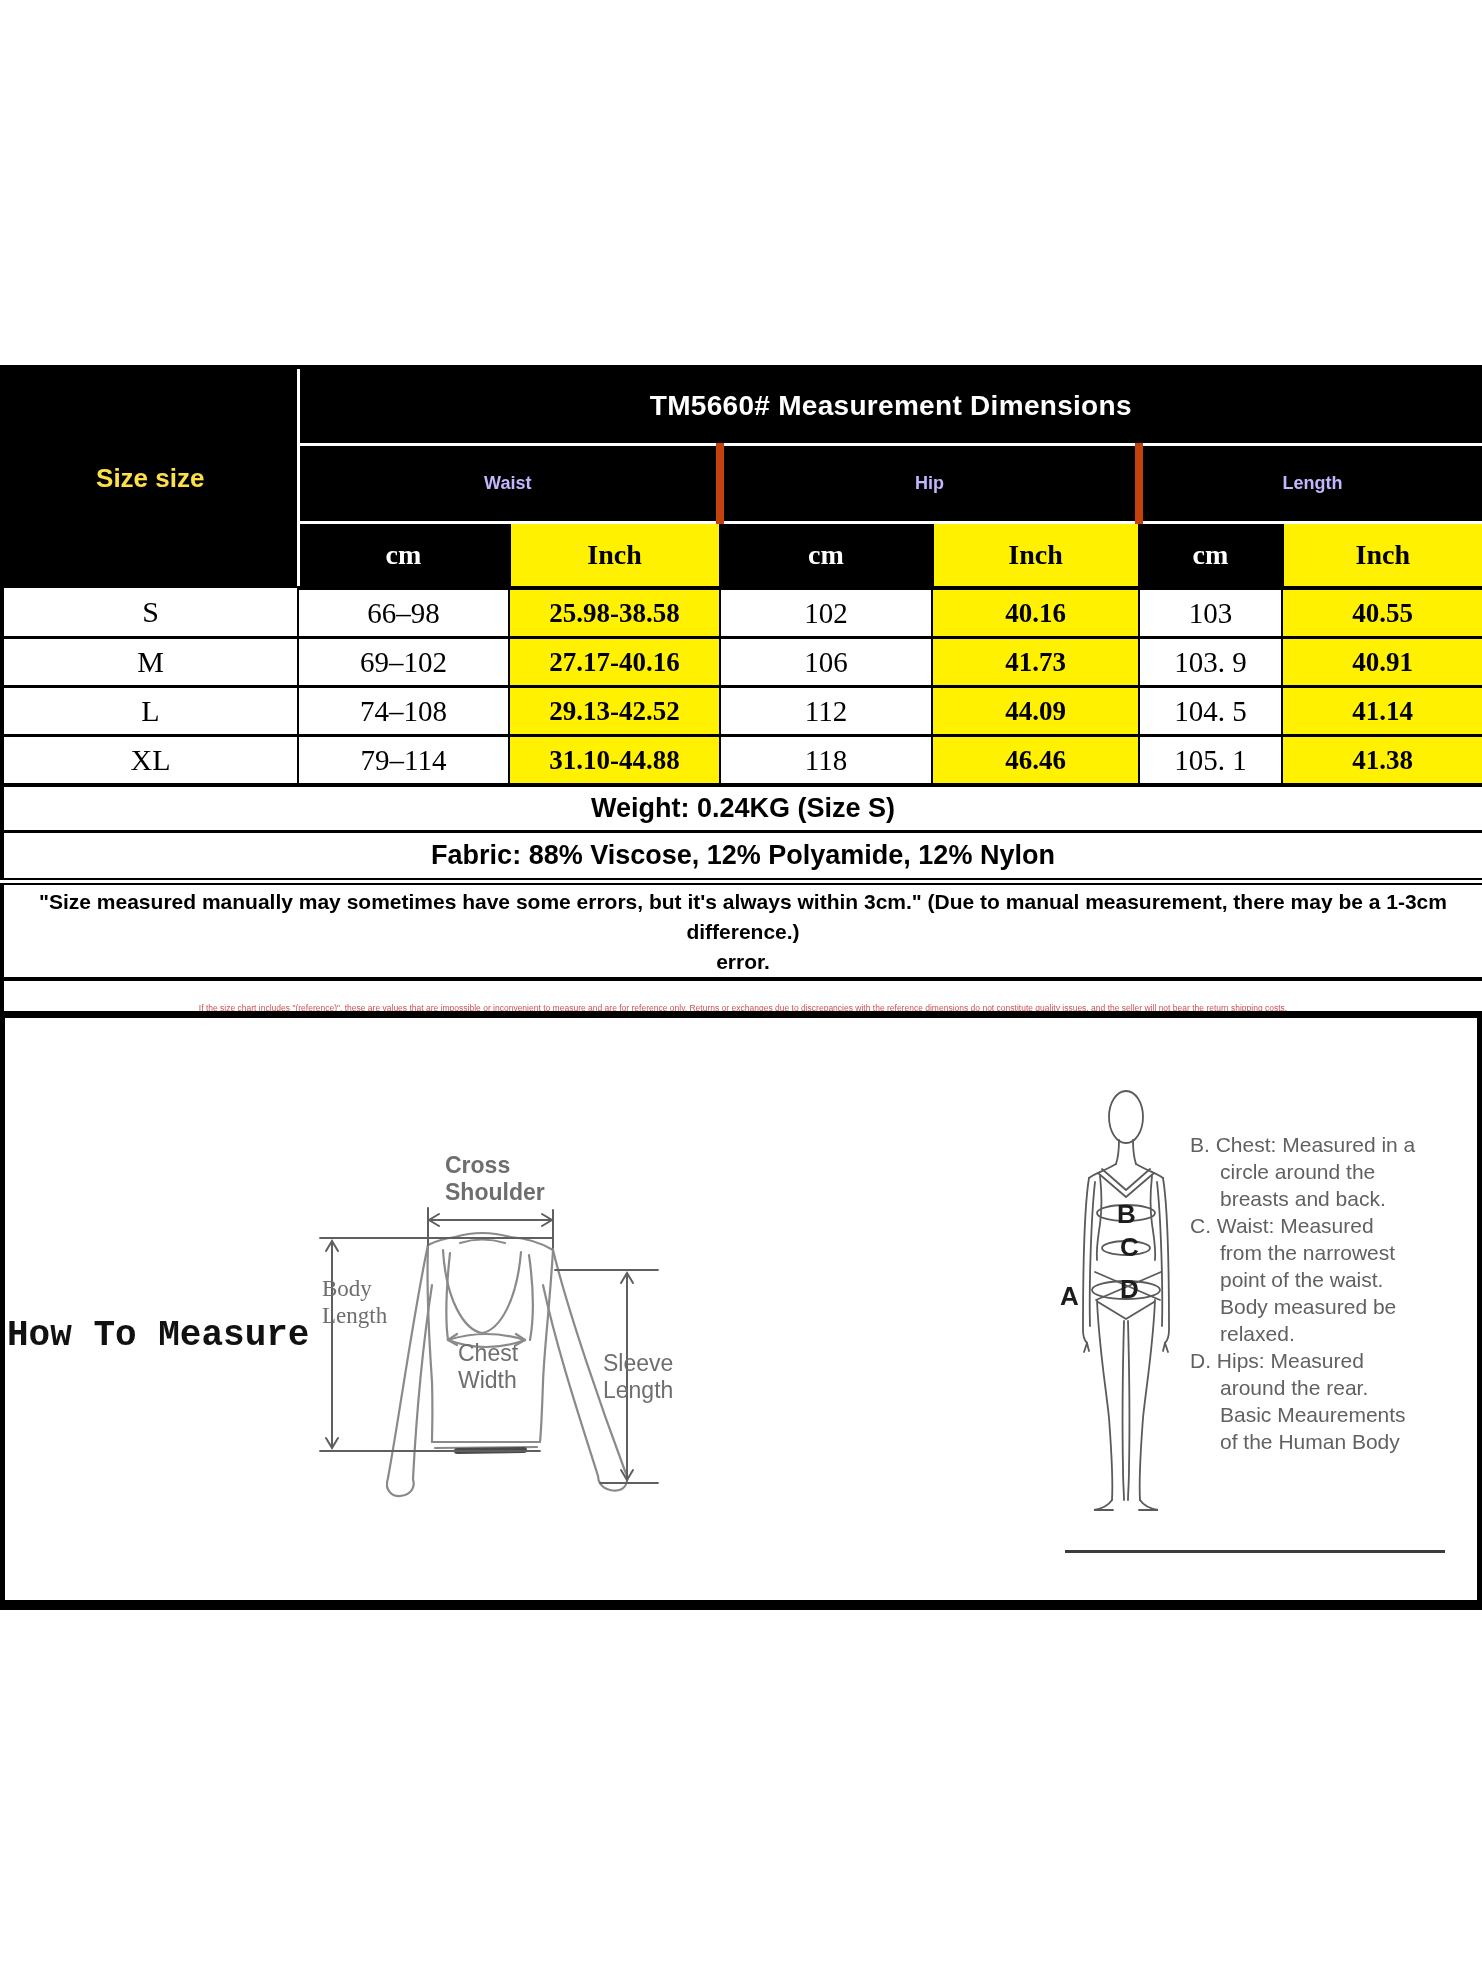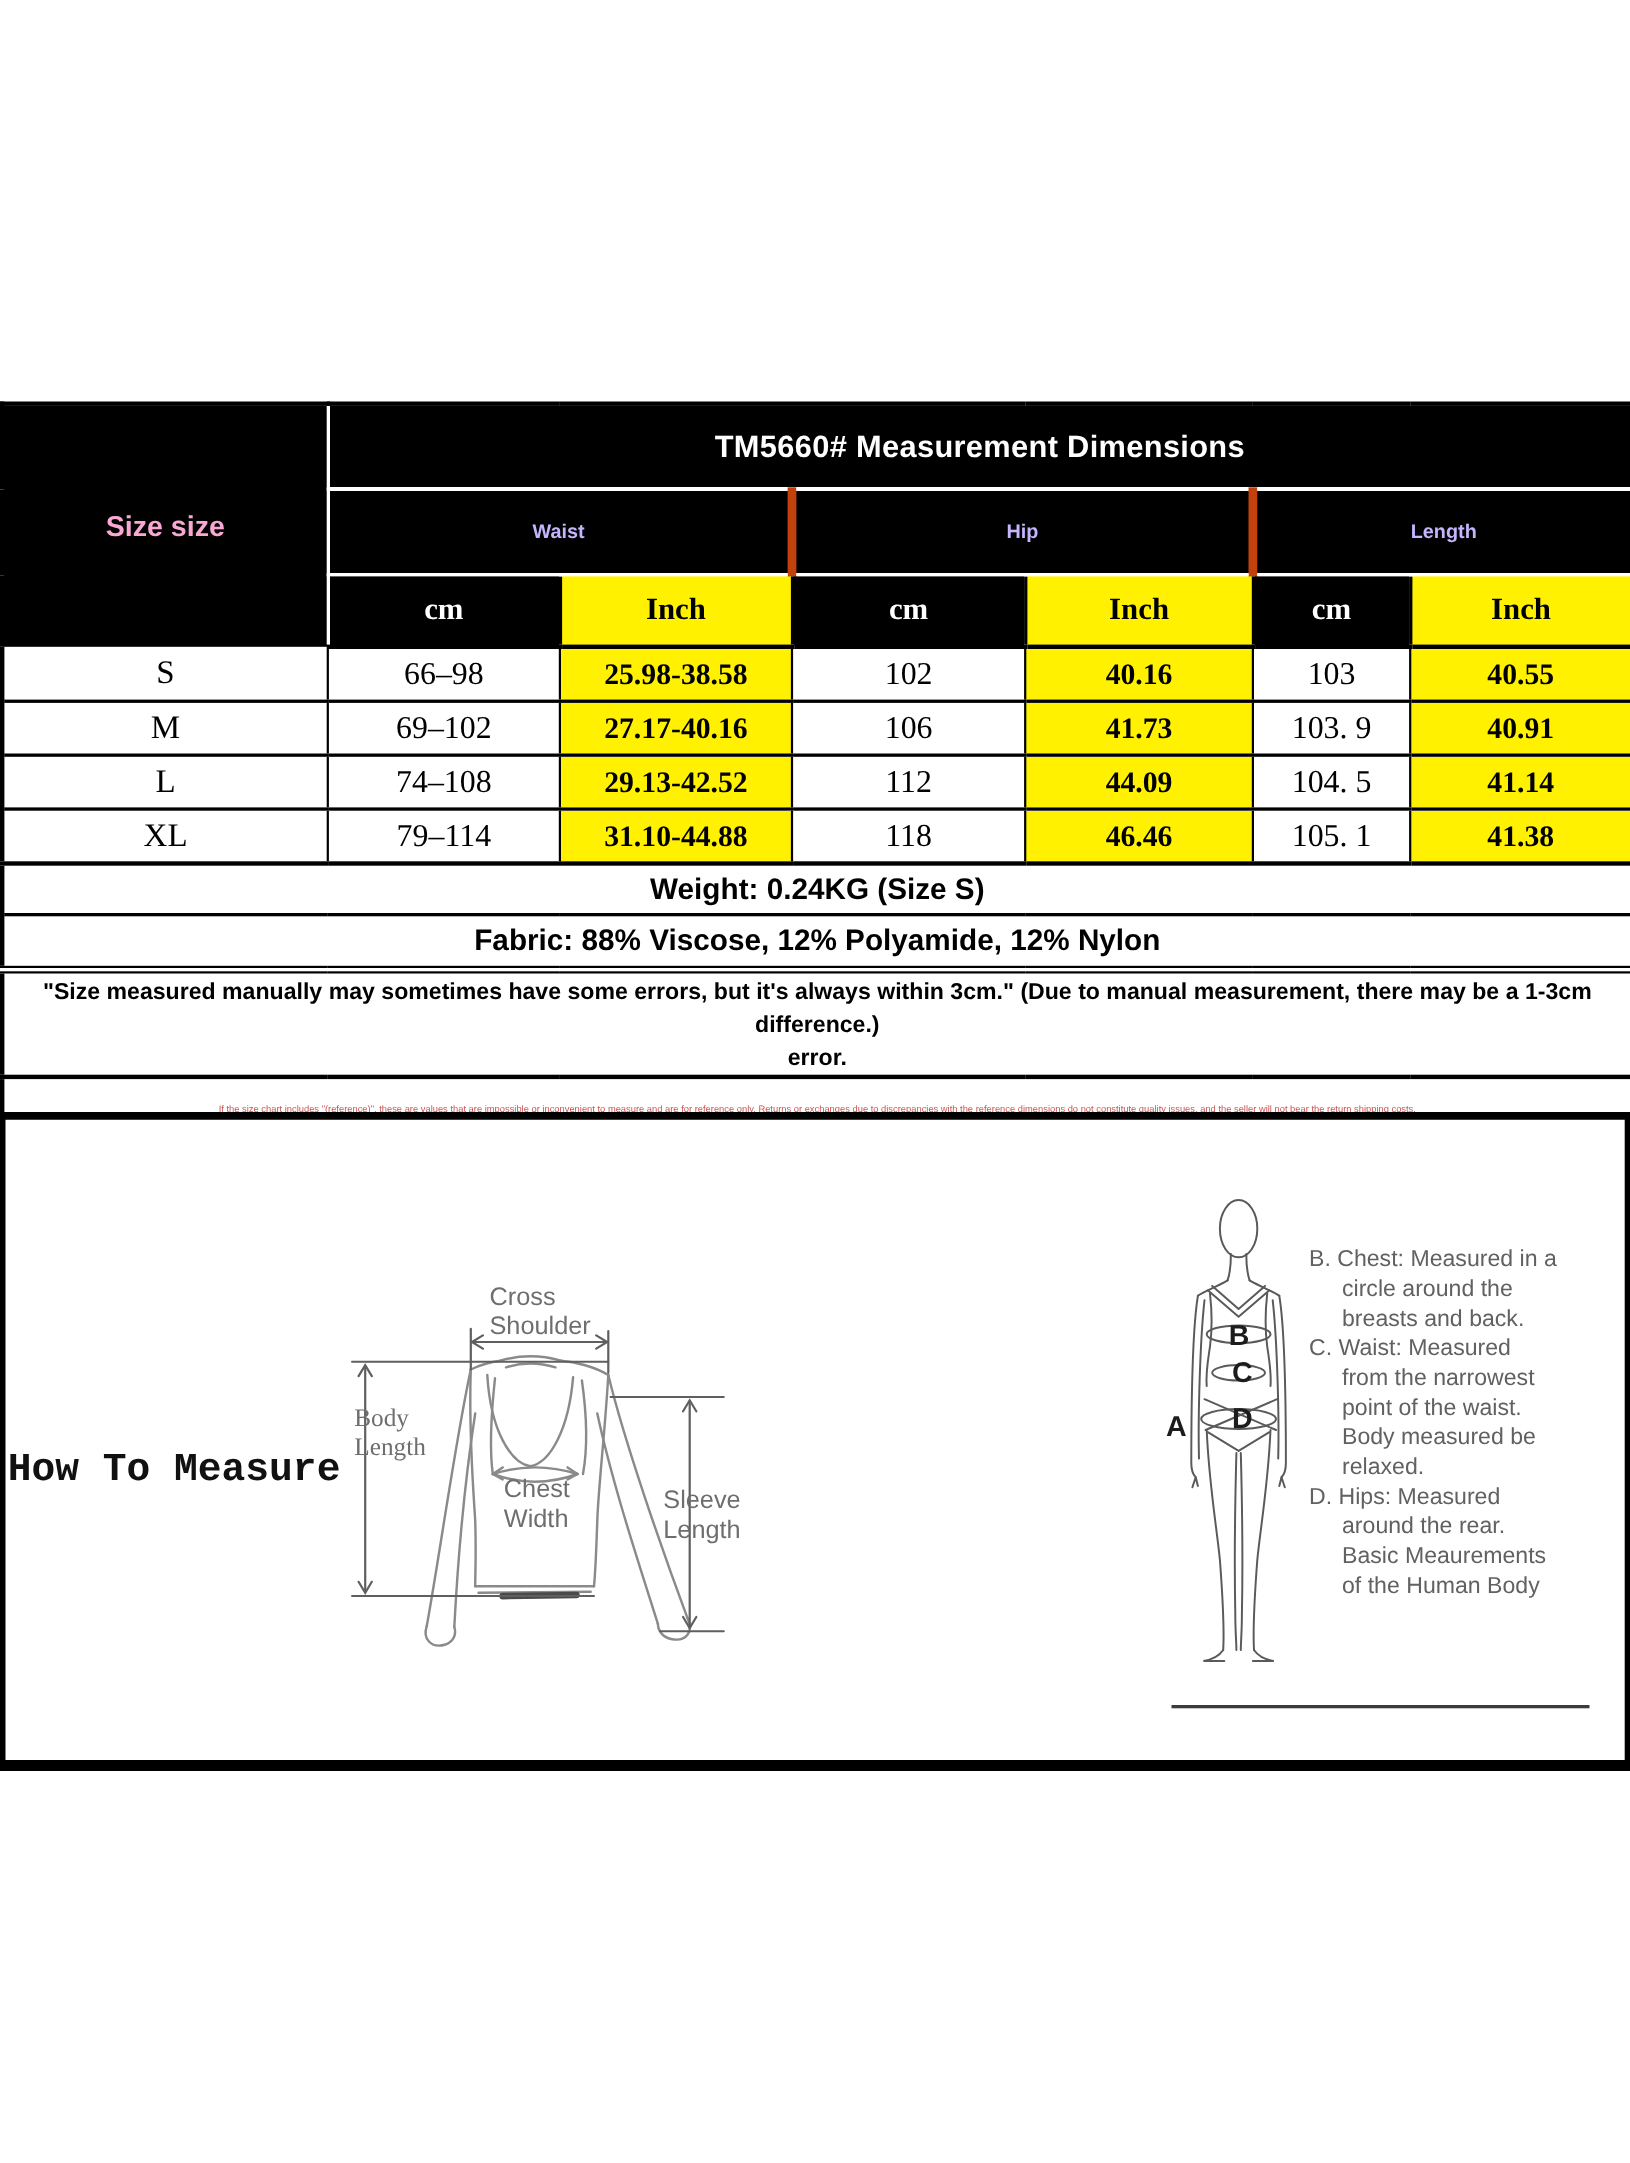--- a/index.html
+++ b/index.html
@@ -14,21 +14,21 @@
 
   
   table.size-table{
     position:absolute;top:365px;left:0;width:1482px;
     border-collapse:collapse;table-layout:fixed;
     border:4px solid #000;
   }
   table.size-table td{padding:0;text-align:center;vertical-align:middle;overflow:hidden;}
 
   td.size-head{
-    background:var(--header-black);color:#f9a8d4;
+    background:var(--header-black);color:#fde047;
     border-right:3px solid #fff;
     font-weight:bold;font-size:26px;
   }
   td.title-cell{
     background:var(--header-black);color:#fff;
     border-bottom:3px solid #fff;
     height:74px;font-weight:bold;font-size:28px;letter-spacing:.3px;
   }
   td.group{
     background:var(--header-black);color:#c4b5fd;
@@ -237,21 +237,21 @@
         <path d="M22,92 L22,297"></path>
         <path d="M16,101 L22,91 L28,101 M16,288 L22,298 L28,288"></path>
 
         <path d="M245,120 L348,120" stroke-width="1.8"></path>
         <path d="M290,333 L348,333" stroke-width="1.8"></path>
         <path d="M317,124 L317,329"></path>
         <path d="M311,133 L317,123 L323,133 M311,320 L317,330 L323,320"></path>
       </g>
     </svg>
 
-    <div class="diagram-label" style="left:440px;top:147px;width:105px;">Cross Shoulder</div>
+    <div class="diagram-label" style="left:440px;top:134px;width:105px;font-weight:bold;">Cross Shoulder</div>
     <div class="diagram-label" style="left:317px;top:257px;width:80px;font-family:Liberation Serif, serif;">Body Length</div>
     <div class="diagram-label" style="left:453px;top:322px;width:78px;">Chest Width</div>
     <div class="diagram-label" style="left:598px;top:332px;width:82px;">Sleeve Length</div>
 
     <svg class="lineart" style="left:1073px;top:70px;" width="100" height="430" viewBox="0 0 100 430">
       <g fill="none" stroke="#5a5a5a" stroke-width="1.8" stroke-linecap="round">
 
         <ellipse cx="48" cy="29" rx="17" ry="26"></ellipse>
         <path d="M41,52 C41,62 40,70 38,76 M55,52 C55,62 56,70 58,76"></path>
 

